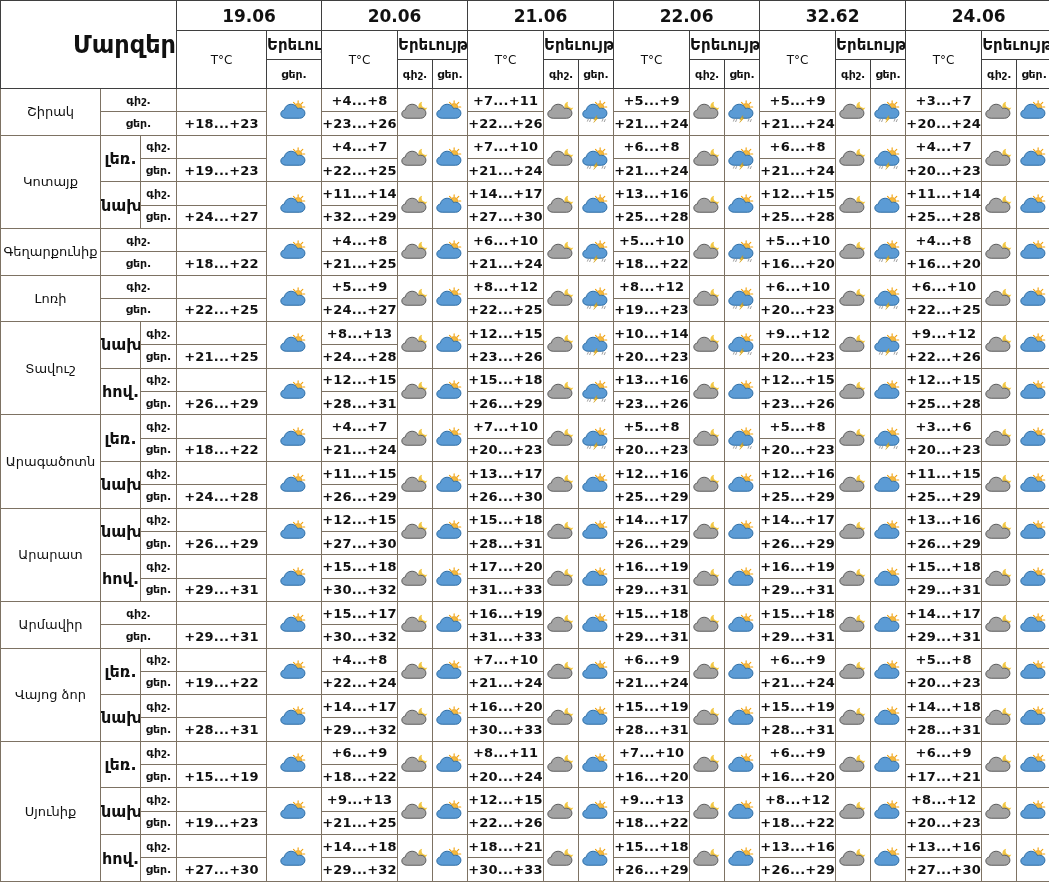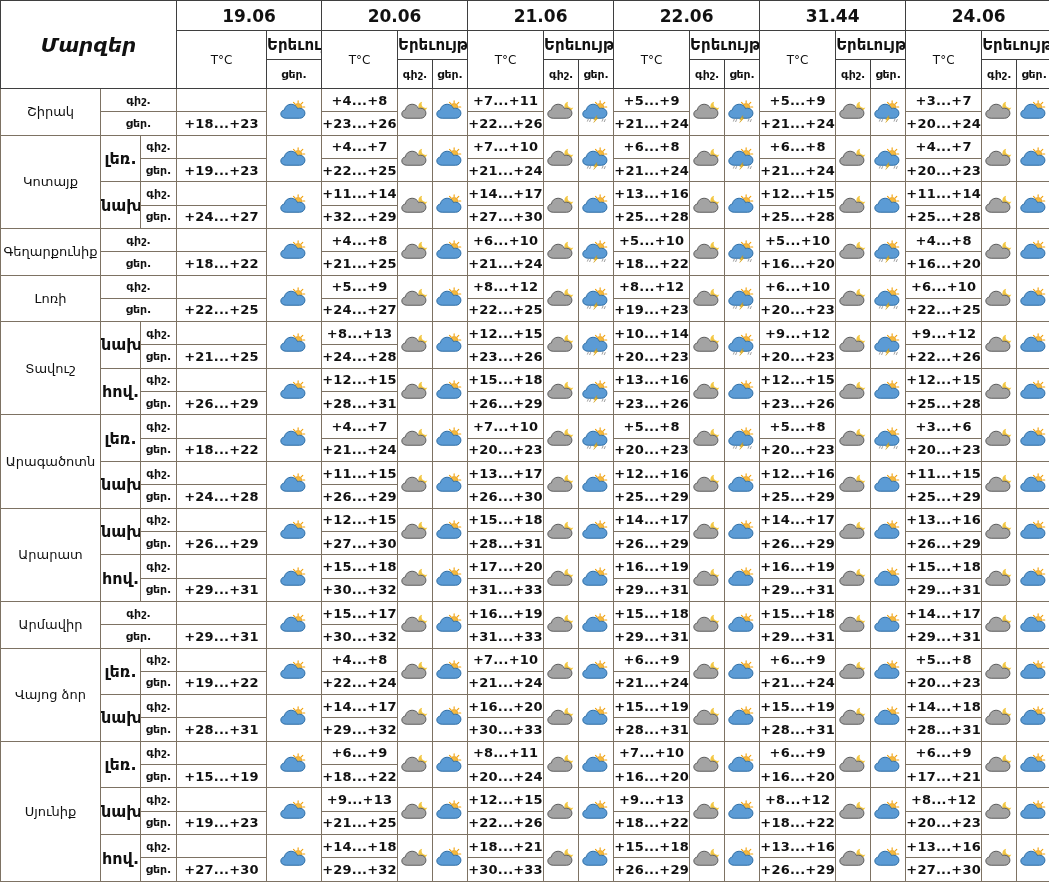--- a/index.html
+++ b/index.html
@@ -3,21 +3,21 @@
 <meta charset="utf-8">
 <style>
   html,body{margin:0;padding:0;background:#ffffff;}
   .page{width:1049px;height:882px;background:#fff;}
   table{border-collapse:collapse;table-layout:fixed;width:1049px;height:882px;
         font-family:"DejaVu Sans",sans-serif;color:#111;}
   td,th{border:1px solid #7d7263;text-align:center;vertical-align:middle;
         padding:0;overflow:hidden;background:#fff;}
   thead th{border-color:#3f3f3f;}
   thead tr.r1{height:30px;} thead tr.r2{height:29px;} thead tr.r3{height:29px;}
-  .title{font-style:italic;font-weight:bold;font-size:20px;}
+  .title{font-weight:bold;font-size:24px;text-align:right;}
   .date{font-weight:bold;font-size:17px;margin-top:36px;}
   .tc{font-weight:normal;font-size:12px;}
   .phen{font-weight:bold;font-size:15px;}
   .todh{font-weight:bold;font-size:11px;}
   .region{font-weight:normal;font-size:13px;}
   .zone{font-weight:bold;font-size:16px;}
   .tod{font-weight:bold;font-size:11px;}
   .temp{font-weight:bold;font-size:13px;letter-spacing:.2px;white-space:nowrap;}
   .wicon{display:block;line-height:0;}
   .wicon svg{width:30px;height:23px;display:block;margin:0 auto;}
@@ -49,21 +49,21 @@
         <col style="width:35px">
         <col style="width:35px">
       </colgroup>
     <thead>
         <tr class="r1">
           <th class="title" rowspan="3" colspan="3">Մարզեր</th>
           <th class="date" colspan="2">19.06</th>
           <th class="date" colspan="3">20.06</th>
           <th class="date" colspan="3">21.06</th>
           <th class="date" colspan="3">22.06</th>
-          <th class="date" colspan="3">31.44</th>
+          <th class="date" colspan="3">32.62</th>
           <th class="date" colspan="3">24.06</th>
         </tr>
         <tr class="r2">
           <th class="tc" rowspan="2">T°C</th>
           <th class="phen" colspan="1">Երեւույթ</th>
           <th class="tc" rowspan="2">T°C</th>
           <th class="phen" colspan="2">Երեւույթ</th>
           <th class="tc" rowspan="2">T°C</th>
           <th class="phen" colspan="2">Երեւույթ</th>
           <th class="tc" rowspan="2">T°C</th>

